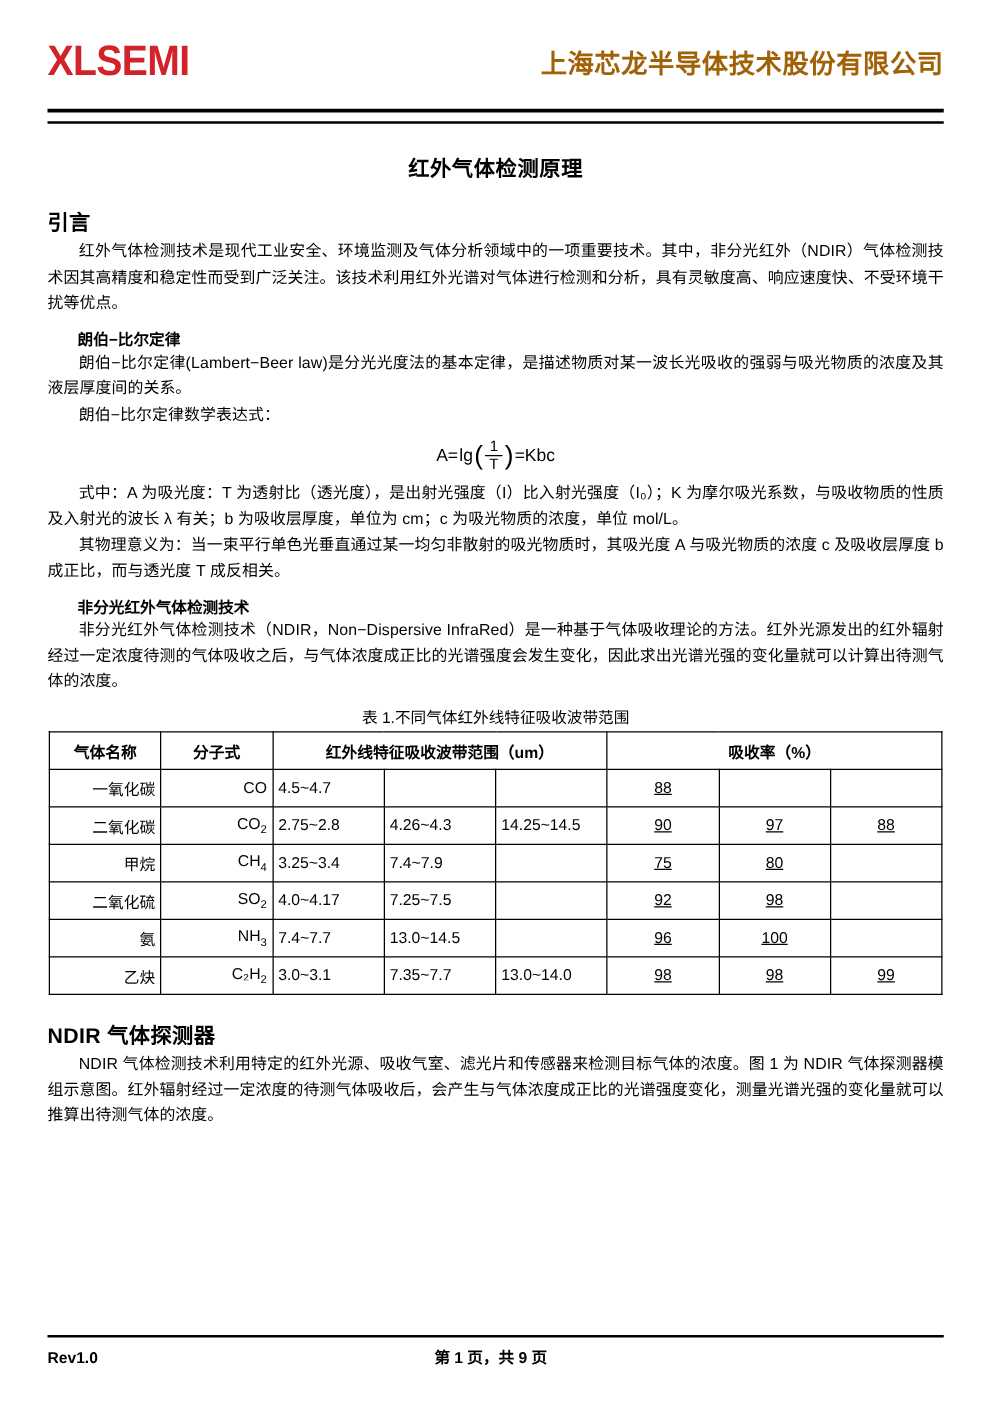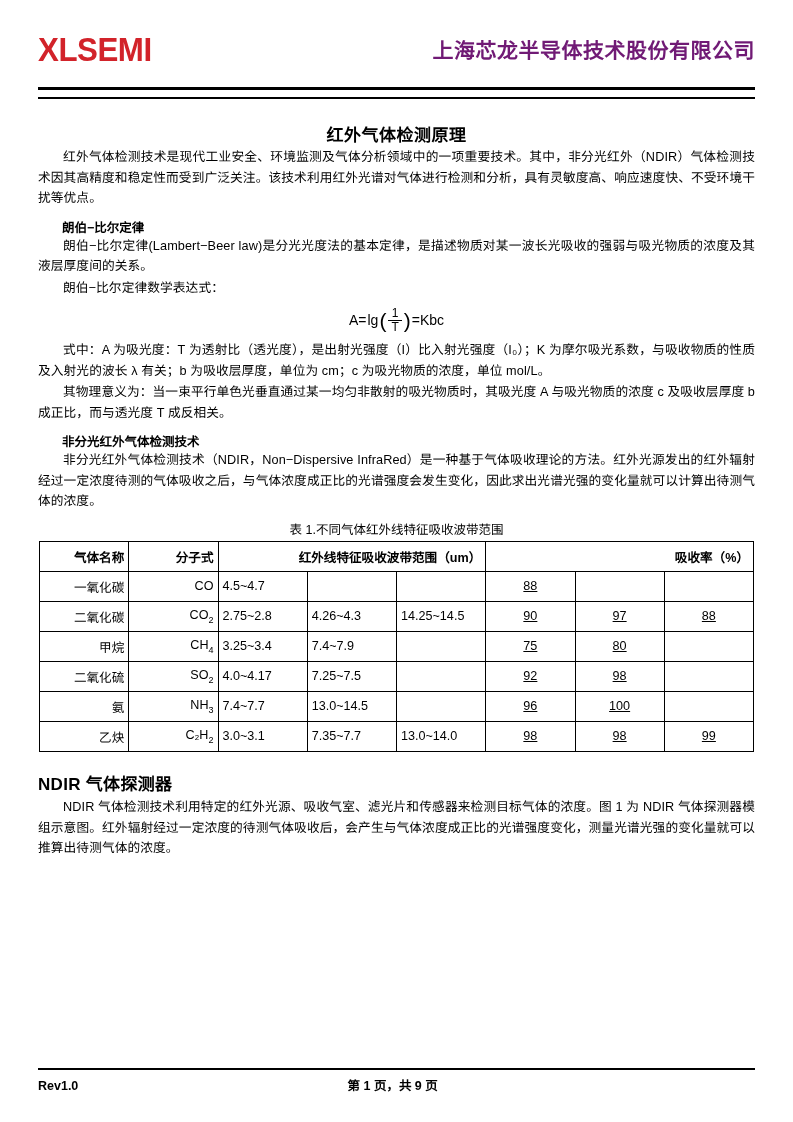--- a/index.html
+++ b/index.html
@@ -45,21 +45,21 @@
     transform: scaleX(0.92);
     transform-origin: left center;
     line-height: 1;
     white-space: nowrap;
   }
   .company-name {
     font-family: "DejaVu Sans", "Liberation Sans", sans-serif;
     font-weight: bold;
     font-size: 21px;
     letter-spacing: 0.5px;
-    color: #701a75;
+    color: #a16207;
     white-space: nowrap;
   }
   .header-rule {
     height: 7px;
     border-top: 3px solid #000;
     border-bottom: 2px solid #000;
     background: #fff;
     margin-top: 3px;
   }
 
@@ -135,21 +135,21 @@
     table-layout: fixed;
   }
   table.gas th, table.gas td {
     border: 1px solid #000;
     font-size: 12.6px;
     padding: 5px 4px;
     height: 17px;
   }
   table.gas th {
     font-weight: bold;
-    text-align: right;
+    text-align: center;
   }
   td.c-name { text-align: right; width: 95px; }
   td.c-formula { text-align: right; width: 93px; }
   td.c-band {
     text-align: left;
     padding-left: 14px;
     width: 117px;
   }
   td.c-rate {
     text-align: center;
@@ -190,20 +190,21 @@
 <div class="page">
 
   <div class="page-header">
     <div class="logo">XLSEMI</div>
     <div class="company-name">上海芯龙半导体技术股份有限公司</div>
   </div>
   <div class="header-rule"></div>
 
   <div class="doc-title">红外气体检测原理</div>
 
+  <h2 class="sec">引言</h2>
   <p class="para">红外气体检测技术是现代工业安全、环境监测及气体分析领域中的一项重要技术。其中，非分光红外（NDIR）气体检测技术因其高精度和稳定性而受到广泛关注。该技术利用红外光谱对气体进行检测和分析，具有灵敏度高、响应速度快、不受环境干扰等优点。</p>
 
 
   <h3 class="subsec">朗伯−比尔定律</h3>
   <p class="para tight">朗伯−比尔定律(Lambert−Beer law)是分光光度法的基本定律，是描述物质对某一波长光吸收的强弱与吸光物质的浓度及其液层厚度间的关系。</p>
   <p class="para">朗伯−比尔定律数学表达式：</p>
 
   <div class="formula-wrap">
     <span class="formula">
       <span>A=</span>

